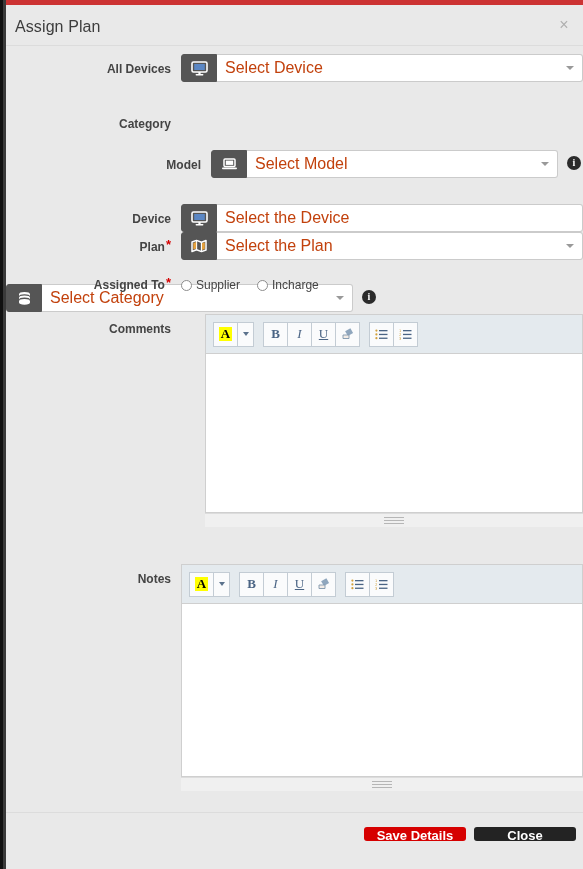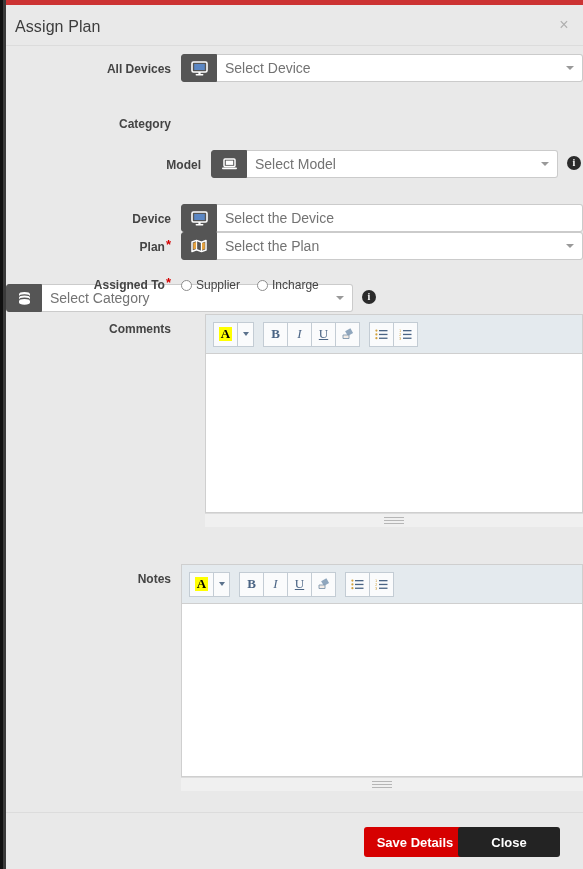--- a/index.html
+++ b/index.html
@@ -141,22 +141,22 @@
     justify-content: center;
   }
   .addon svg { display: block; }
 
   .fake-input {
     flex: 1 1 auto;
     background: #ffffff;
     border: 1px solid #cbcbcb;
     border-left: none;
     border-radius: 0 3px 3px 0;
-    font-size: 14px;
-    color: #737373;
+    font-size: 16px;
+    color: #c2410c;
     line-height: 26px;
     padding: 0 20px 0 8px;
     position: relative;
     overflow: hidden;
     white-space: nowrap;
   }
   .caret {
     position: absolute;
     right: 8px; top: 11px;
     width: 0; height: 0;
@@ -260,31 +260,31 @@
     display: block;
     height: 1px;
     background: #b6b6b6;
     margin-bottom: 2px;
   }
 
   
   .btn {
     position: absolute;
     top: 14px;
-    height: 30px;
+    height: 14px;
     border: none;
     border-radius: 3px;
     font-size: 13px;
     font-weight: bold;
     color: #ffffff;
     cursor: pointer;
     font-family: "Liberation Sans", sans-serif;
   }
   .btn-save { background: #d60000; right: 117px; width: 102px; }
-  .btn-close { background: #232323; right: 23px; width: 102px; }
+  .btn-close { background: #232323; right: 7px; width: 102px; }
 </style>
 </head>
 <body>
 
 <div id="app">
 
   <div class="left-strip"></div>
   <div class="left-strip-black"></div>
   <div class="top-accent"></div>
 

